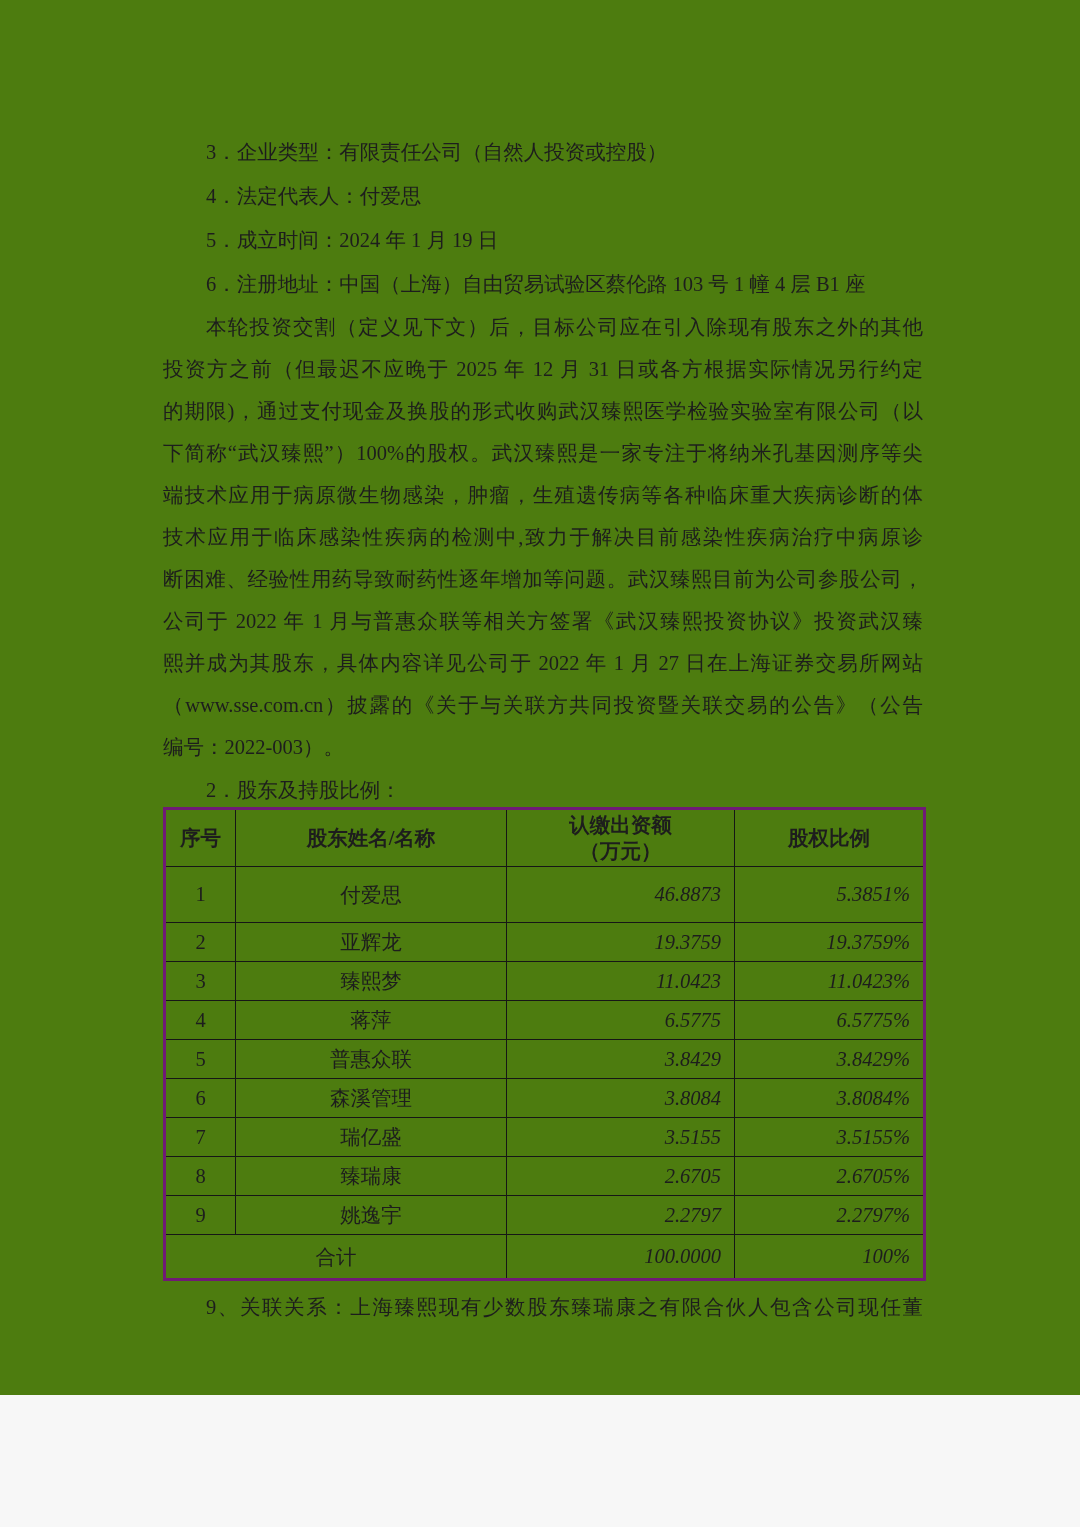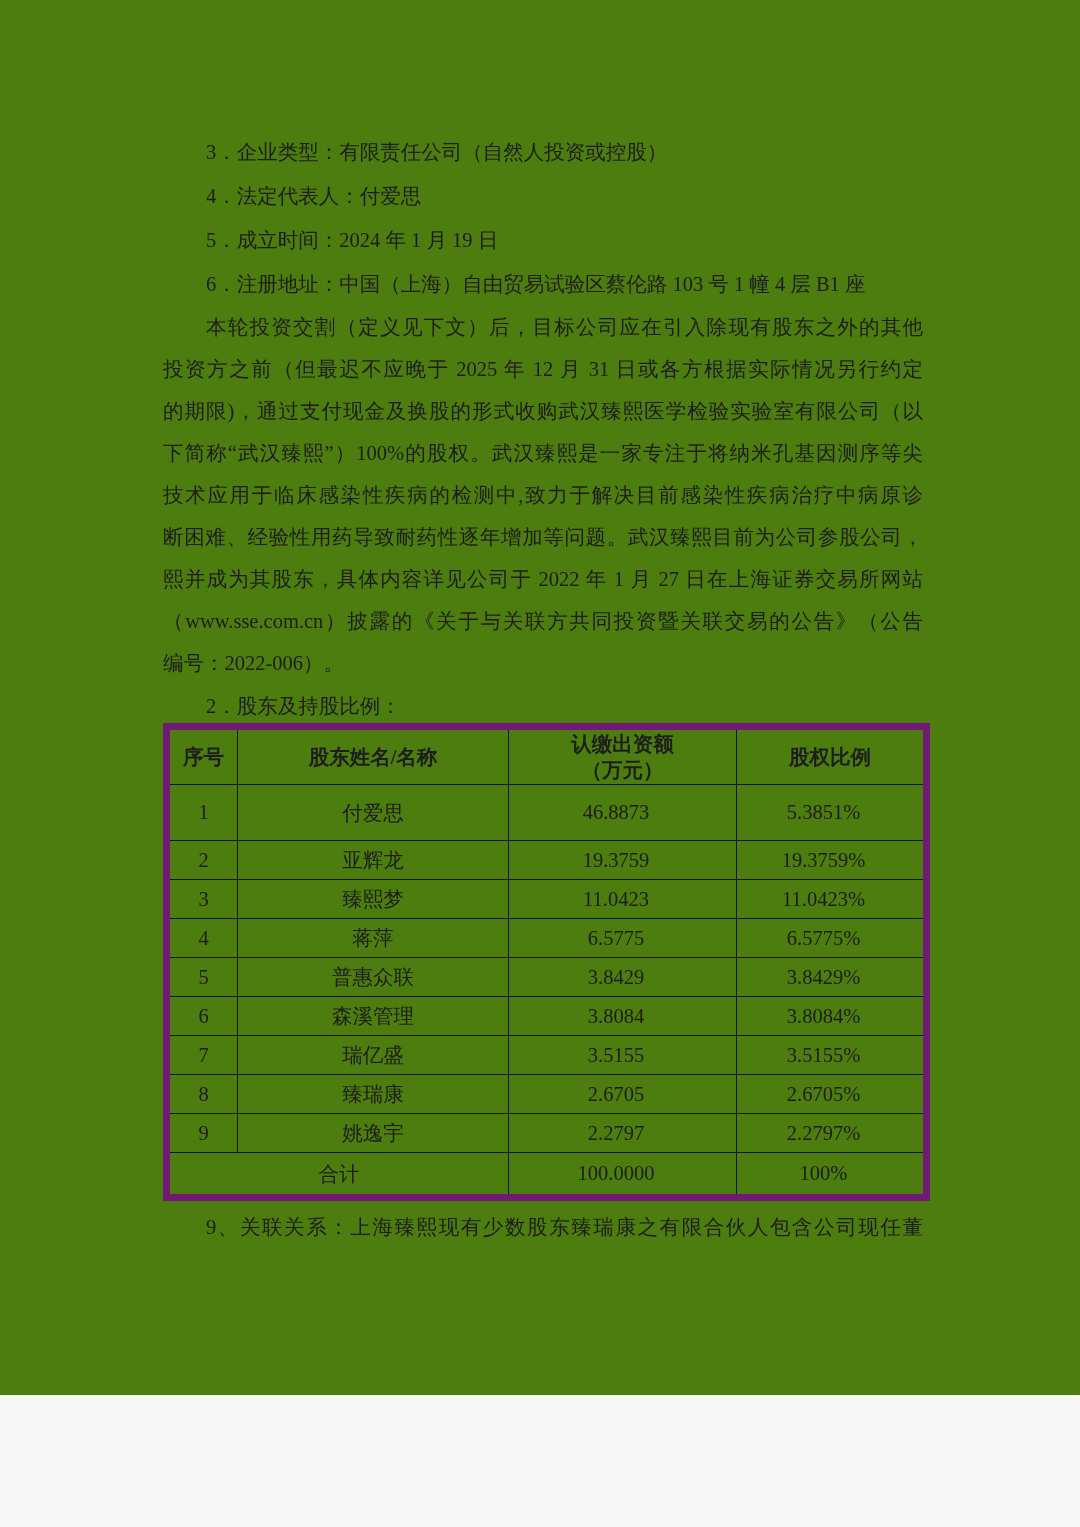--- a/index.html
+++ b/index.html
@@ -36,41 +36,41 @@
     text-align-last:justify;
   }
   .para-line.indent{ text-indent:43px; }
   .para-line.short{ text-align-last:left; }
 
   table.sh-table{
     border-collapse:collapse;
     table-layout:fixed;
     width:760px;
     margin-top:-5px;
-    border:7px solid #701a75;
+    border:3px solid #701a75;
   }
   .sh-table th,.sh-table td{
     border:1.5px solid #161616;
     font-size:20.5px;
     color:#1d1d1d;
     vertical-align:middle;
     padding:0;
   }
   .sh-table thead tr{ height:58px; }
   .sh-table tbody tr{ height:39px; }
   .sh-table tbody tr.tall{ height:56px; }
   .sh-table tfoot tr{ height:45px; }
   .sh-table th{
     font-weight:bold;
     text-align:center;
     line-height:26px;
   }
   .sh-table th.two-line{ white-space:pre-line; }
   .sh-table td.seq,.sh-table td.name,.sh-table td.total-label{ text-align:center; }
-  .sh-table td.amount,.sh-table td.ratio{ text-align:center; padding-right:13px; }
+  .sh-table td.amount,.sh-table td.ratio{ text-align:right; padding-right:13px;font-style:italic; }
 
   .footer-just{
     margin-top:5px;
     text-align:justify;
     text-align-last:justify;
     text-indent:43px;
   }
 </style>
 </head>
 <body>
@@ -83,25 +83,27 @@
         <div class="line item-line">4．法定代表人：付爱思</div>
         <div class="line item-line">5．成立时间：2024 年 1 月 19 日</div>
         <div class="line item-line">6．注册地址：中国（上海）自由贸易试验区蔡伦路 103 号 1 幢 4 层 B1 座</div>
       </div>
 
     <div class="para-block">
         <div class="line para-line indent">本轮投资交割（定义见下文）后，目标公司应在引入除现有股东之外的其他</div>
         <div class="line para-line">投资方之前（但最迟不应晚于 2025 年 12 月 31 日或各方根据实际情况另行约定</div>
         <div class="line para-line">的期限)，通过支付现金及换股的形式收购武汉臻熙医学检验实验室有限公司（以</div>
         <div class="line para-line">下简称“武汉臻熙”）100%的股权。武汉臻熙是一家专注于将纳米孔基因测序等尖</div>
+        <div class="line para-line">端技术应用于病原微生物感染，肿瘤，生殖遗传病等各种临床重大疾病诊断的体</div>
         <div class="line para-line">技术应用于临床感染性疾病的检测中,致力于解决目前感染性疾病治疗中病原诊</div>
         <div class="line para-line">断困难、经验性用药导致耐药性逐年增加等问题。武汉臻熙目前为公司参股公司，</div>
+        <div class="line para-line">公司于 2022 年 1 月与普惠众联等相关方签署《武汉臻熙投资协议》投资武汉臻</div>
         <div class="line para-line">熙并成为其股东，具体内容详见公司于 2022 年 1 月 27 日在上海证券交易所网站</div>
         <div class="line para-line">（www.sse.com.cn）披露的《关于与关联方共同投资暨关联交易的公告》（公告</div>
-        <div class="line para-line short">编号：2022-006）。</div>
+        <div class="line para-line short">编号：2022-003）。</div>
       </div>
 
     <div class="line item-line">2．股东及持股比例：</div>
 
     <table class="sh-table">
       <colgroup>
         <col style="width:71px">
         <col style="width:271px">
         <col style="width:228px">
         <col style="width:190px">

